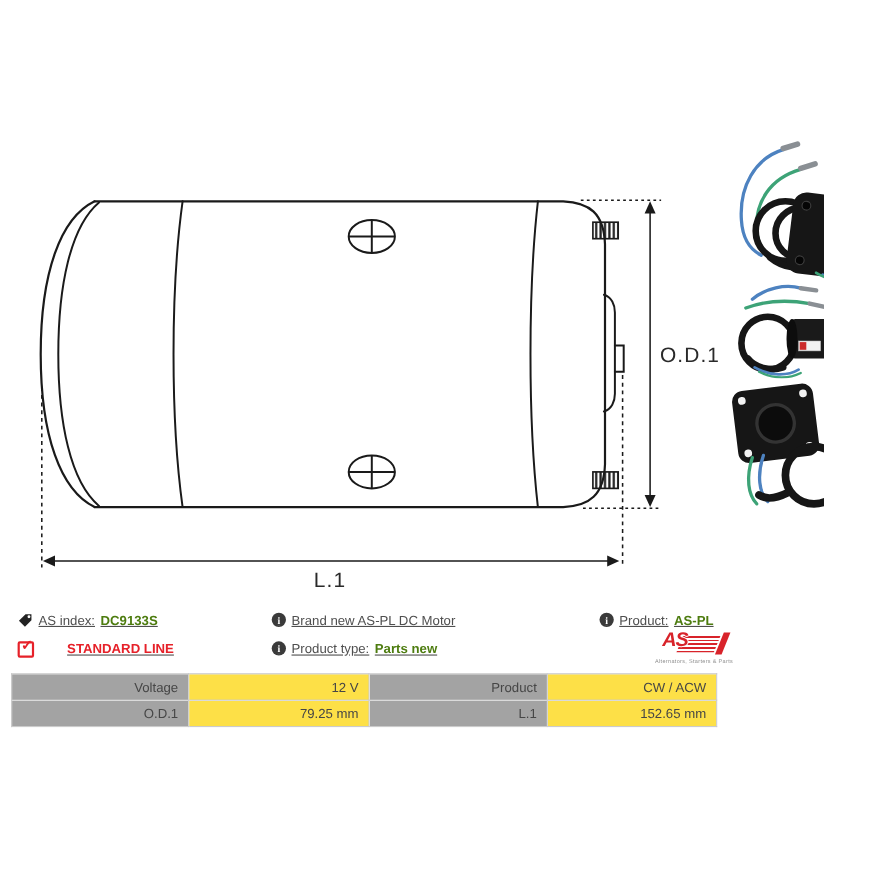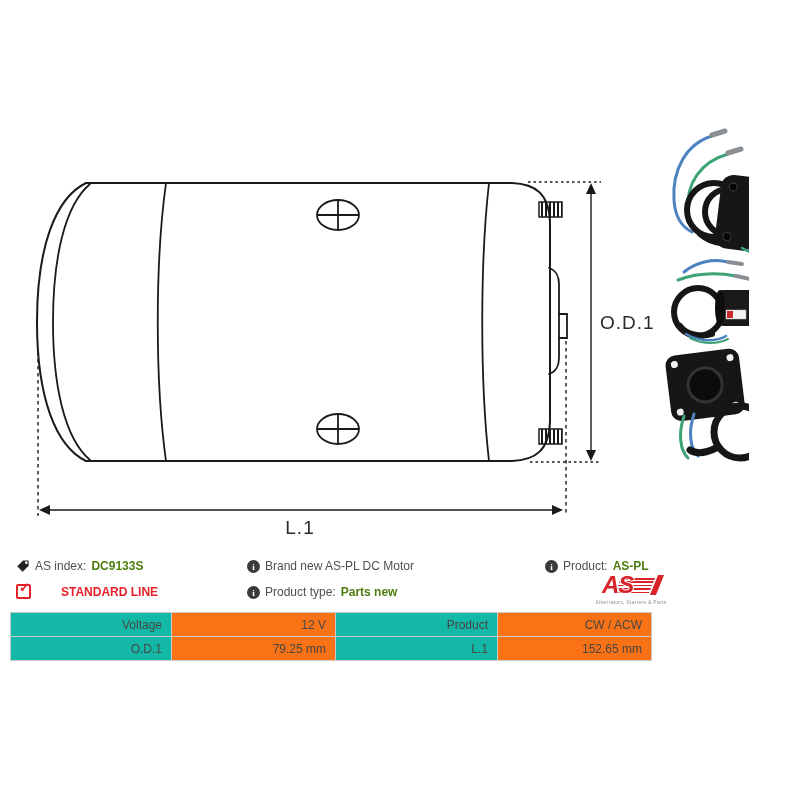--- a/index.html
+++ b/index.html
@@ -1,52 +1,52 @@
 <!DOCTYPE html>
 <html><head>
 <meta charset="utf-8">
 <style>
   html,body{margin:0;padding:0;background:#ffffff;}
   #app{position:relative;width:749px;height:800px;background:#ffffff;overflow:hidden;
        font-family:"Liberation Sans", sans-serif;}
 
   
-  .info-item{position:absolute;display:flex;align-items:flex-end;gap:5px;height:16px;
-             font-size:12px;color:#4f4f4f;white-space:nowrap;}
+  .info-item{position:absolute;display:flex;align-items:flex-start;gap:5px;height:16px;
+             font-size:12px;color:#4f4f4f;white-space:nowrap;text-decoration:underline;}
   .info-item .b{font-weight:bold;color:#4d7c0f;}
   .red{color:#e62129 !important;font-weight:bold;margin-left:25px;}
 
   .ico-info{display:inline-flex;align-items:center;justify-content:center;width:13px;height:13px;
             border-radius:50%;background:#3a3a3a;color:#ffffff;font-size:9px;font-weight:bold;
             font-family:"Liberation Serif", serif;flex:0 0 auto;}
   .ico-tag{display:inline-flex;flex:0 0 auto;}
   .cb{position:relative;display:inline-block;width:11px;height:11px;border:2px solid #e62129;
       border-radius:2px;flex:0 0 auto;}
   .cb .tick{position:absolute;top:-6px;left:1px;color:#e62129;font-style:normal;
             font-size:13px;font-weight:bold;}
 
   
   .as-logo{position:absolute;left:592px;top:575px;width:78px;text-align:center;}
   .as-logo-mark{position:relative;width:62px;height:22px;margin:0 auto;}
   .as-stripes{position:absolute;right:10px;top:3px;width:34px;height:15px;transform:skewX(-22deg);
               background:repeating-linear-gradient(180deg,#d8232a 0 1.6px,#ffffff 1.6px 3.4px);}
   .as-bar{position:absolute;right:2px;top:0;width:6px;height:20px;background:#d8232a;
           transform:skewX(-22deg);}
-  .as-text{position:absolute;left:2px;top:-4px;font-size:24px;font-weight:bold;font-style:italic;
+  .as-text{position:absolute;left:2px;top:-4px;font-size:18px;font-weight:bold;font-style:italic;
            color:#d8232a;letter-spacing:-1px;
            text-shadow:1px 0 0 #fff,-1px 0 0 #fff,0 1px 0 #fff,0 -1px 0 #fff;}
   .as-tagline{margin-top:2px;font-size:5px;color:#8f8f8f;letter-spacing:.3px;white-space:nowrap;}
 
   
   table.spec{position:absolute;left:10px;top:612px;width:641px;border-collapse:collapse;
              table-layout:fixed;}
   table.spec td{border:1px solid #cbcbcb;height:23px;font-size:12px;color:#464646;
                 text-align:right;padding:0 9px 0 0;overflow:hidden;}
-  td.lbl{background:#14b8a6;}
-  td.val{background:#f97316;}
+  td.lbl{background:#a3a3a3;}
+  td.val{background:#fde047;}
 
   .abs{position:absolute;}
 </style>
 </head>
 <body>
 
 <div id="app">
 
   <svg class="abs" style="left:0;top:0" width="660" height="560" viewBox="0 0 660 560">
     <defs>

